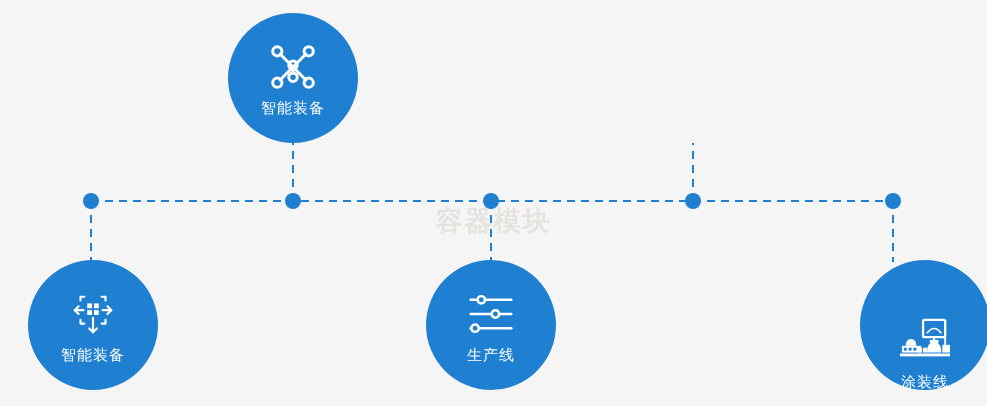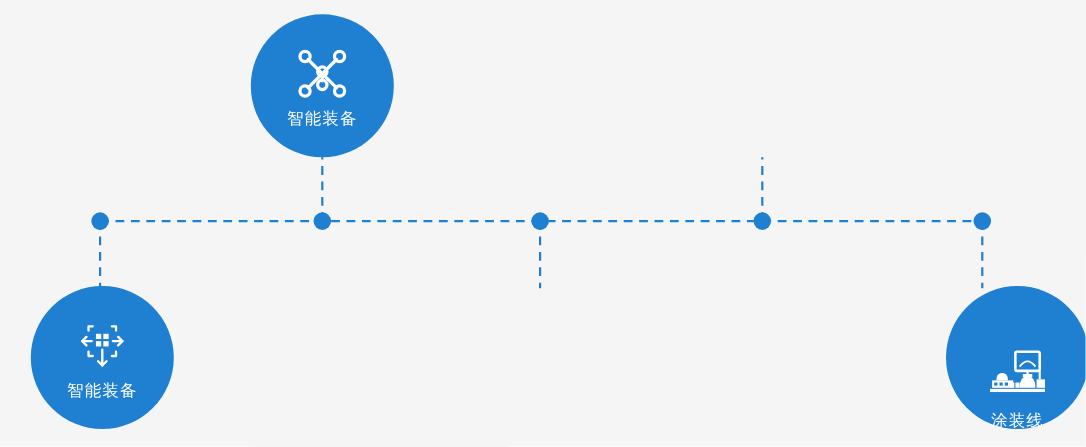--- a/index.html
+++ b/index.html
@@ -91,20 +91,21 @@
     <line x1="893" y1="201" x2="893" y2="262" stroke="#2080d0" stroke-width="2" stroke-dasharray="8 6"></line>
 
     <circle cx="91" cy="201" r="8" fill="#1f7fd0"></circle>
     <circle cx="293" cy="201" r="8" fill="#1f7fd0"></circle>
     <circle cx="491" cy="201" r="8" fill="#1f7fd0"></circle>
     <circle cx="693" cy="201" r="8" fill="#1f7fd0"></circle>
     <circle cx="893" cy="201" r="8" fill="#1f7fd0"></circle>
   </svg>
 
   <div class="watermark-sub" style="top:200px;"></div>
+  <div class="watermark" style="top:203px;">容器模块</div>
 
   <div class="node-circle" style="left:228px; top:13px;">
     <div class="node-icon">
       <svg viewBox="0 0 56 52" width="52" height="48">
         <g stroke="#ffffff" stroke-width="3.2" fill="none" stroke-linecap="round">
           <line x1="14" y1="12" x2="28" y2="26"></line>
           <line x1="42" y1="12" x2="28" y2="26"></line>
           <line x1="28" y1="26" x2="42" y2="40"></line>
           <line x1="28" y1="26" x2="14" y2="40"></line>
           <line x1="28" y1="26" x2="28" y2="33"></line>
@@ -144,20 +145,37 @@
           <line x1="47" y1="22" x2="38" y2="22"></line>
           <path d="M43 18 L47 22 L43 26"></path>
           <line x1="28" y1="30" x2="28" y2="45"></line>
           <path d="M24 41 L28 45 L32 41"></path>
         </g>
       </svg>
     </div>
     <div class="node-label">智能装备</div>
   </div>
 
+  <div class="node-circle" style="left:426px; top:260px;">
+    <div class="node-icon">
+      <svg viewBox="0 0 56 52" width="52" height="46">
+        <g stroke="#ffffff" stroke-width="2.8" stroke-linecap="round">
+          <line x1="5" y1="10" x2="51" y2="10"></line>
+          <line x1="5" y1="26" x2="51" y2="26"></line>
+          <line x1="5" y1="42" x2="51" y2="42"></line>
+        </g>
+        <g fill="#1f7fd0" stroke="#ffffff" stroke-width="2.8">
+          <circle cx="17" cy="10" r="4.2"></circle>
+          <circle cx="33" cy="26" r="4.2"></circle>
+          <circle cx="10" cy="42" r="4.2"></circle>
+        </g>
+      </svg>
+    </div>
+    <div class="node-label">生产线</div>
+  </div>
 
   <div class="node-circle" style="left:860px; top:260px;justify-content:flex-end;">
     <div class="node-icon">
       <svg viewBox="0 0 56 52" width="54" height="50">
 
         <rect x="26" y="4" width="23" height="18" rx="1.5" fill="none" stroke="#ffffff" stroke-width="2.4"></rect>
         <path d="M30 18 Q37.5 8 45 18" fill="none" stroke="#ffffff" stroke-width="1.8"></path>
         <line x1="37.5" y1="22" x2="37.5" y2="26" stroke="#ffffff" stroke-width="2.2"></line>
         <rect x="33" y="25" width="9" height="3" fill="#ffffff"></rect>
 

